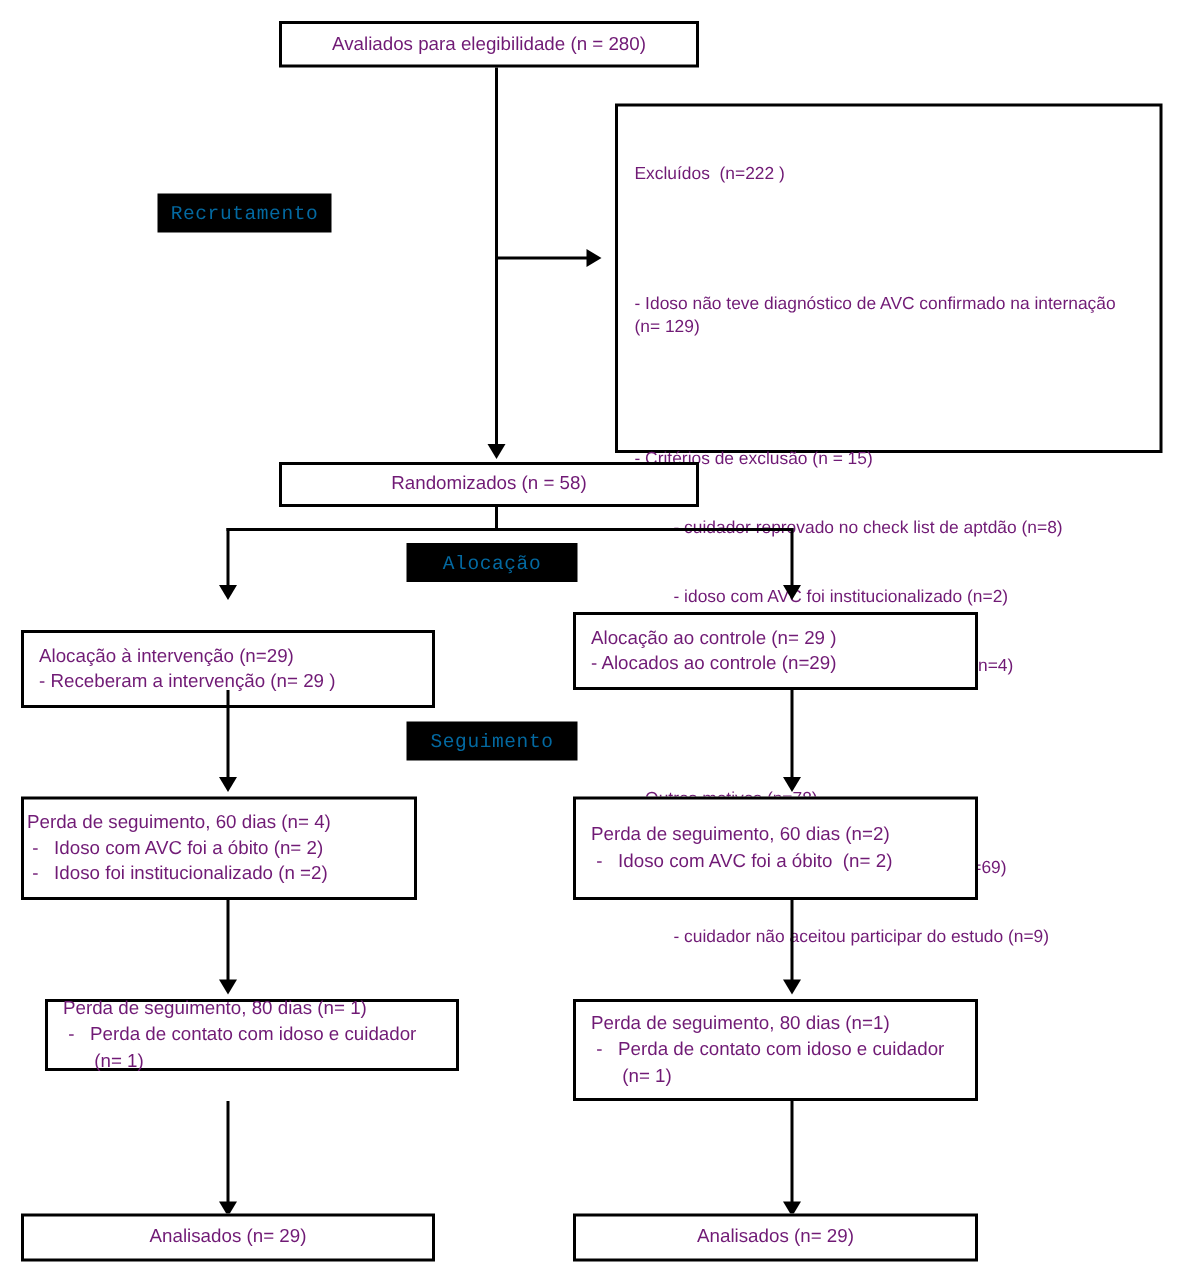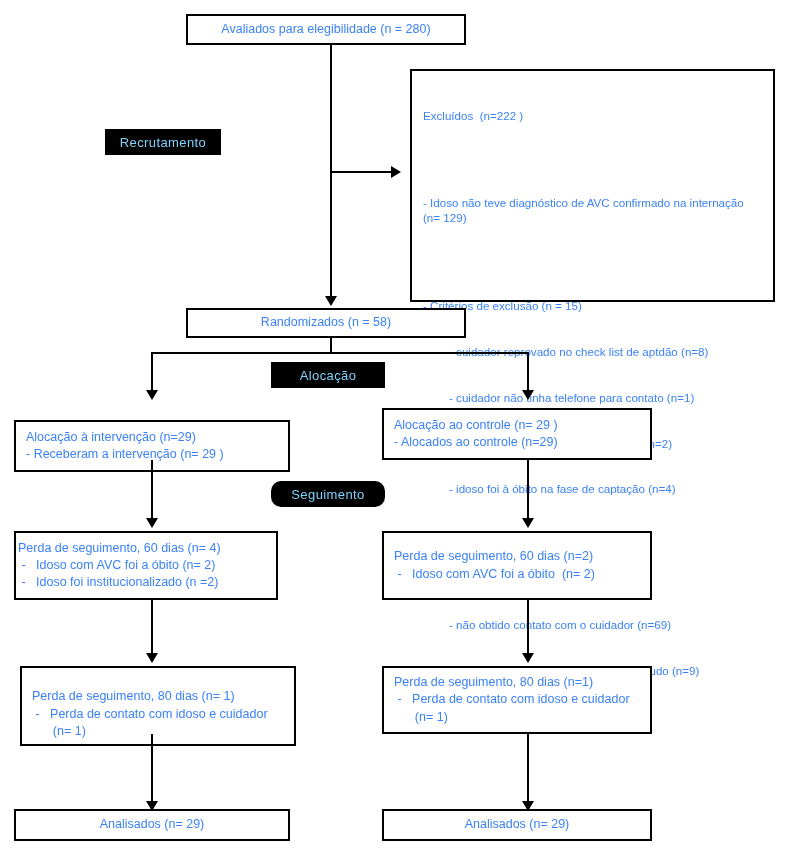--- a/index.html
+++ b/index.html
@@ -23,44 +23,45 @@
   }
 
   
   .box {
     position: absolute;
     box-sizing: border-box;
     border: 2px solid #000000;
     background: #ffffff;
     font-size: 12.5px;
     line-height: 1.38;
-    color: #3b82f6;
+    color: #701a75;
     padding: 6px 9px;
     white-space: pre-wrap;
   }
   .box.center {
     display: flex;
     align-items: center;
     justify-content: center;
     text-align: center;
     padding: 2px 6px;
   }
 
   
   .stage {
     position: absolute;
     box-sizing: border-box;
     background: #000000;
-    color: #7dd3fc;
+    color: #0369a1;
     font-size: 13px;
     display: flex;
     align-items: center;
     justify-content: center;
     letter-spacing: 0.4px;
     z-index: 5;
+    font-family: Liberation Mono, monospace;
   }
 
   
   .vline {
     position: absolute;
     width: 2px;
     background: #000000;
   }
   .hline {
     position: absolute;
@@ -105,21 +106,20 @@
   </div>
 
   <div class="box" style="left:410px; top:69px; width:365px; height:233px; padding:6px 11px; font-size:11.6px; line-height:1.32;">
     <span class="txt">Excluídos  (n=222 )</span>
     <span class="txt" style="height:11px;"></span>
     <span class="txt">- Idoso não teve diagnóstico de AVC confirmado na internação
 (n= 129)</span>
     <span class="txt" style="height:11px;"></span>
     <span class="txt">- Critérios de exclusão (n = 15)</span>
     <span class="sub" style="padding-left:26px;">- cuidador reprovado no check list de aptdão (n=8)</span>
-    <span class="sub" style="padding-left:26px;">- cuidador não tinha telefone para contato (n=1)</span>
     <span class="sub" style="padding-left:26px;">- idoso com AVC foi institucionalizado (n=2)</span>
     <span class="sub" style="padding-left:26px;">- idoso foi à óbito na fase de captação (n=4)</span>
     <span class="txt" style="height:13px;"></span>
     <span class="txt">- Outros motivos (n=78)</span>
     <span class="sub" style="padding-left:26px;">- não obtido contato com o cuidador (n=69)</span>
     <span class="sub" style="padding-left:26px;">- cuidador não aceitou participar do estudo (n=9)</span>
   </div>
 
   <div class="box center" style="left:186px; top:308px; width:280px; height:30px;">
     <span class="txt">Randomizados (n = 58)</span>
@@ -143,40 +143,40 @@
   <div class="box" style="left:382px; top:408px; width:270px; height:52px; display:flex; flex-direction:column; justify-content:center; padding:4px 10px;">
     <span class="txt">Alocação ao controle (n= 29 )
 - Alocados ao controle (n=29)</span>
   </div>
 
   <div class="vline" style="left:151px; top:460px; width:2px; height:60px;"></div>
   <div class="arrow-down" style="left:146px; top:518px;"></div>
   <div class="vline" style="left:527px; top:460px; width:2px; height:60px;"></div>
   <div class="arrow-down" style="left:522px; top:518px;"></div>
 
-  <div class="stage" style="left:271px; top:481px; width:114px; height:26px;border-radius:10px;">
+  <div class="stage" style="left:271px; top:481px; width:114px; height:26px;">
     <span>Seguimento</span>
   </div>
 
   <div class="box" style="left:14px; top:531px; width:264px; height:69px; display:flex; flex-direction:column; justify-content:center; padding:4px 2px;">
     <span class="txt">Perda de seguimento, 60 dias (n= 4)
  -   Idoso com AVC foi a óbito (n= 2)
  -   Idoso foi institucionalizado (n =2)</span>
   </div>
   <div class="box" style="left:382px; top:531px; width:270px; height:69px; display:flex; flex-direction:column; justify-content:center; padding:4px 10px;">
     <span class="txt">Perda de seguimento, 60 dias (n=2)
  -   Idoso com AVC foi a óbito  (n= 2)</span>
   </div>
 
   <div class="vline" style="left:151px; top:600px; width:2px; height:55px;"></div>
   <div class="arrow-down" style="left:146px; top:653px;"></div>
   <div class="vline" style="left:527px; top:600px; width:2px; height:55px;"></div>
   <div class="arrow-down" style="left:522px; top:653px;"></div>
 
-  <div class="box" style="left:20px; top:666px; width:276px; height:80px; display:flex; flex-direction:column; justify-content:flex-end; padding:4px 10px;">
+  <div class="box" style="left:30px; top:666px; width:276px; height:48px; display:flex; flex-direction:column; justify-content:center; padding:4px 10px;">
     <span class="txt">Perda de seguimento, 80 dias (n= 1)
  -   Perda de contato com idoso e cuidador
       (n= 1)</span>
   </div>
   <div class="box" style="left:382px; top:666px; width:270px; height:68px; display:flex; flex-direction:column; justify-content:center; padding:4px 10px;">
     <span class="txt">Perda de seguimento, 80 dias (n=1)
  -   Perda de contato com idoso e cuidador
       (n= 1)</span>
   </div>
 

